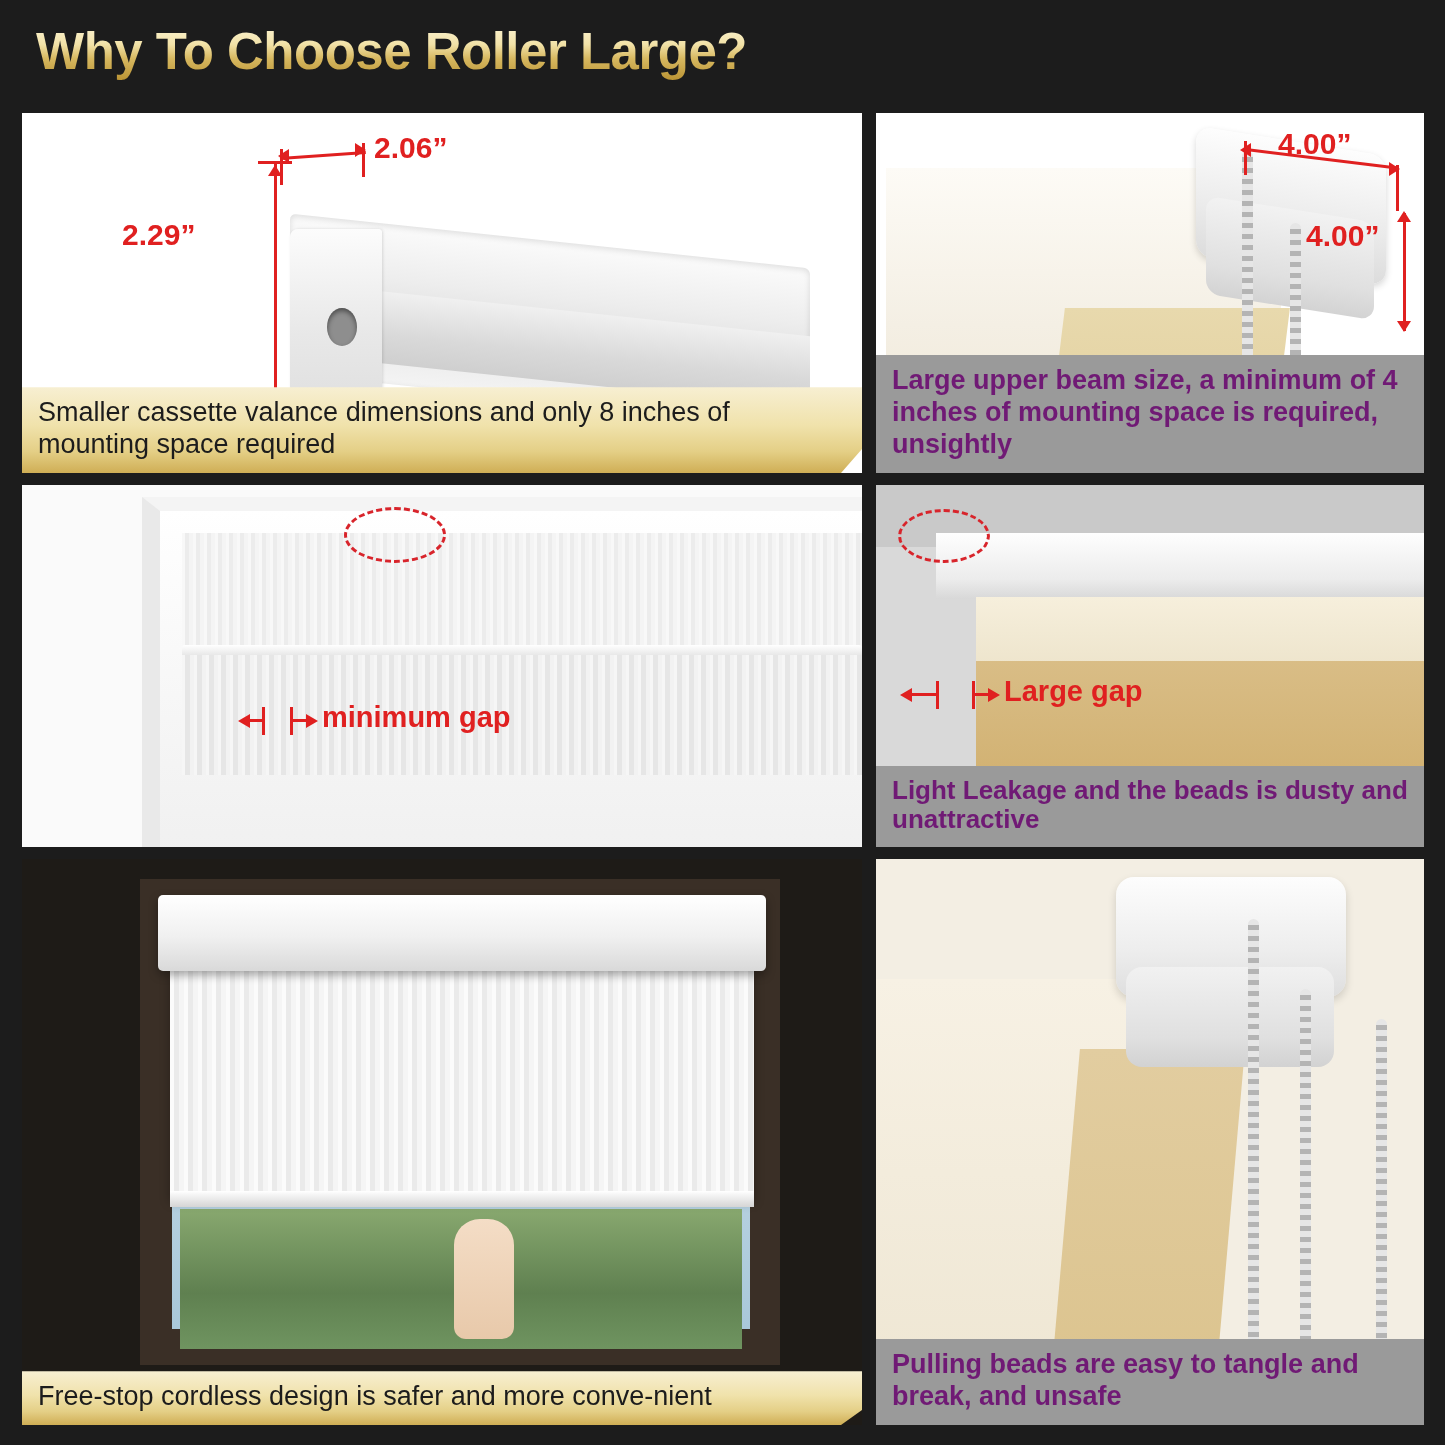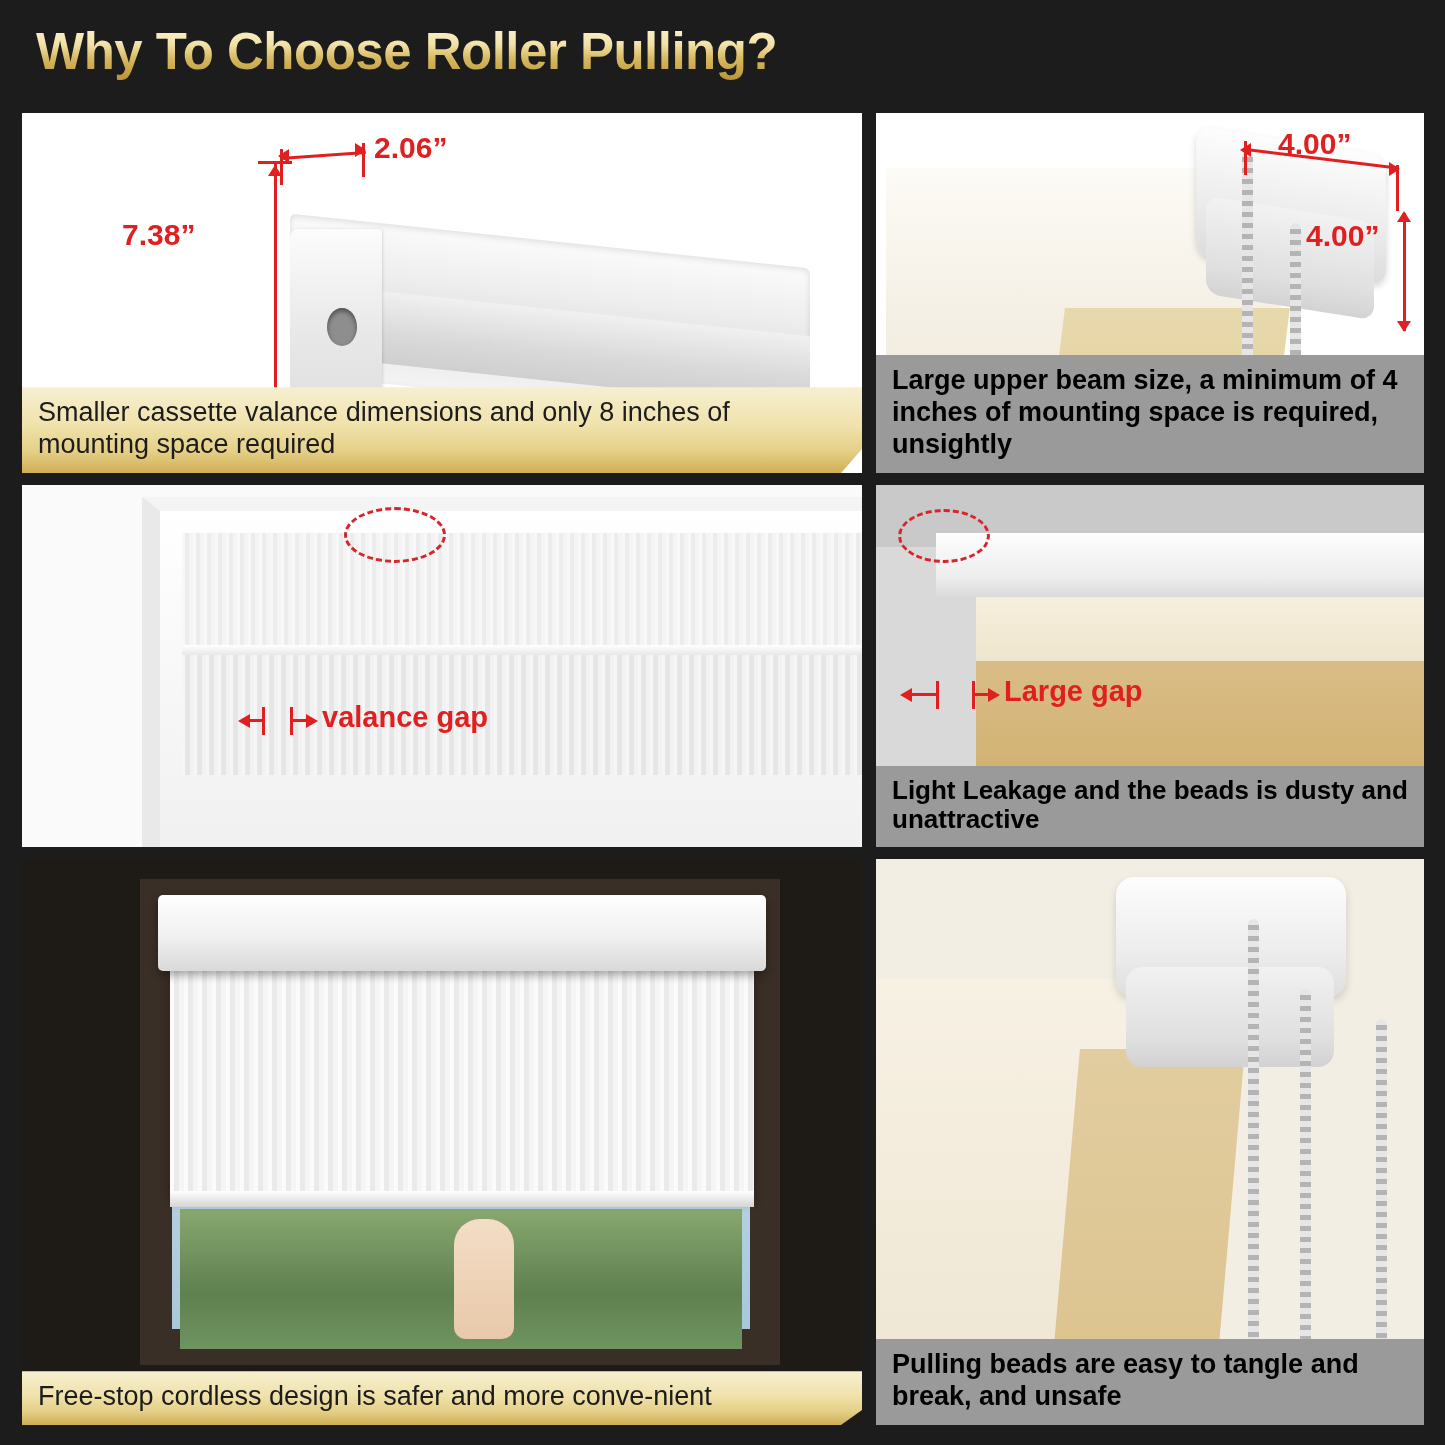--- a/index.html
+++ b/index.html
@@ -74,21 +74,21 @@
     z-index: 6;
   }
   .caption.gold {
     background: linear-gradient(180deg, #f7efd2 0%, #f0e2ab 45%, #e4cf86 75%, #cfae55 100%);
   }
   .caption.gold.clip {
     clip-path: polygon(0 0, 100% 0, 100% 72%, 97.5% 100%, 0 100%);
   }
   .caption.grey {
     background: #9a9a9a;
-    color: #000000;
+    color: #701a75;
     font-weight: 700;
   }
   .caption.grey.small { font-size: 26px; line-height: 1.14; }
 
   
   .c1-bar {
     position: absolute;
     left: 268px; top: 128px;
     width: 520px; height: 160px;
     background: linear-gradient(180deg,#fbfbfb 0%,#ededed 35%,#e2e2e2 55%,#f4f4f4 100%);
@@ -273,21 +273,21 @@
     color:#e02020;
     font-weight: 600;
     white-space: nowrap;
   }
 </style>
 </head>
 <body>
 
 <div class="page">
 
-  <div class="title">Why To Choose Roller Pulling?</div>
+  <div class="title">Why To Choose Roller Large?</div>
 
   <div class="grid">
 
     <div class="cell left row1">
       <div class="photo">
         <div class="c1-bar"></div>
         <div class="c1-bar2"></div>
         <div class="c1-end"></div>
         <div class="c1-hole"></div>
         <div class="c1-screw1"></div>
@@ -298,21 +298,21 @@
         <div class="mline" style="left:258px; top:44px; width:86px; height:3px; transform:rotate(-4deg); transform-origin:left center;"></div>
         <div class="arrow" style="left:256px; top:36px; border-top:7px solid transparent; border-bottom:7px solid transparent; border-right:11px solid #e02020;"></div>
         <div class="arrow" style="left:333px; top:30px; border-top:7px solid transparent; border-bottom:7px solid transparent; border-left:11px solid #e02020;"></div>
         <div class="mlabel" style="left:352px; top:18px; font-size:30px;">2.06”</div>
 
         <div class="mline" style="left:252px; top:50px; width:3px; height:280px;"></div>
         <div class="mline" style="left:236px; top:48px; width:34px; height:3px;"></div>
         <div class="mline" style="left:236px; top:330px; width:40px; height:3px;"></div>
         <div class="arrow" style="left:246px; top:52px; border-left:7px solid transparent; border-right:7px solid transparent; border-bottom:11px solid #e02020;"></div>
         <div class="arrow" style="left:246px; top:314px; border-left:7px solid transparent; border-right:7px solid transparent; border-top:11px solid #e02020;"></div>
-        <div class="mlabel" style="left:100px; top:105px; font-size:30px;">7.38”</div>
+        <div class="mlabel" style="left:100px; top:105px; font-size:30px;">2.29”</div>
       </div>
       <div class="caption gold clip">Smaller cassette valance dimensions and only 8 inches of mounting space required</div>
     </div>
 
     <div class="cell right row1">
       <div class="photo">
         <div class="c2-fabric"></div>
         <div class="c2-fabric2"></div>
         <div class="c2-head"></div>
         <div class="c2-head2"></div>
@@ -342,21 +342,21 @@
         <div class="c3-rail"></div>
         <div class="c3-shade2"></div>
         <div class="dashed-ellipse" style="left:322px; top:22px; width:96px; height:50px;"></div>
 
         <div class="mline" style="left:240px; top:222px; width:3px; height:28px;"></div>
         <div class="mline" style="left:268px; top:222px; width:3px; height:28px;"></div>
         <div class="arrow" style="left:216px; top:229px; border-top:7px solid transparent; border-bottom:7px solid transparent; border-right:12px solid #e02020;"></div>
         <div class="mline" style="left:226px; top:234px; width:16px; height:3px;"></div>
         <div class="arrow" style="left:284px; top:229px; border-top:7px solid transparent; border-bottom:7px solid transparent; border-left:12px solid #e02020;"></div>
         <div class="mline" style="left:270px; top:234px; width:16px; height:3px;"></div>
-        <div class="redtxt" style="left:300px; top:216px; font-size:29px;">valance gap</div>
+        <div class="redtxt" style="left:300px; top:216px; font-size:29px;">minimum gap</div>
       </div>
     </div>
 
     <div class="cell right row2">
       <div class="photo">
         <div class="c4-bg"></div>
         <div class="c4-top"></div>
         <div class="c4-head"></div>
         <div class="c4-fabric"></div>
         <div class="c4-fabric2"></div>

